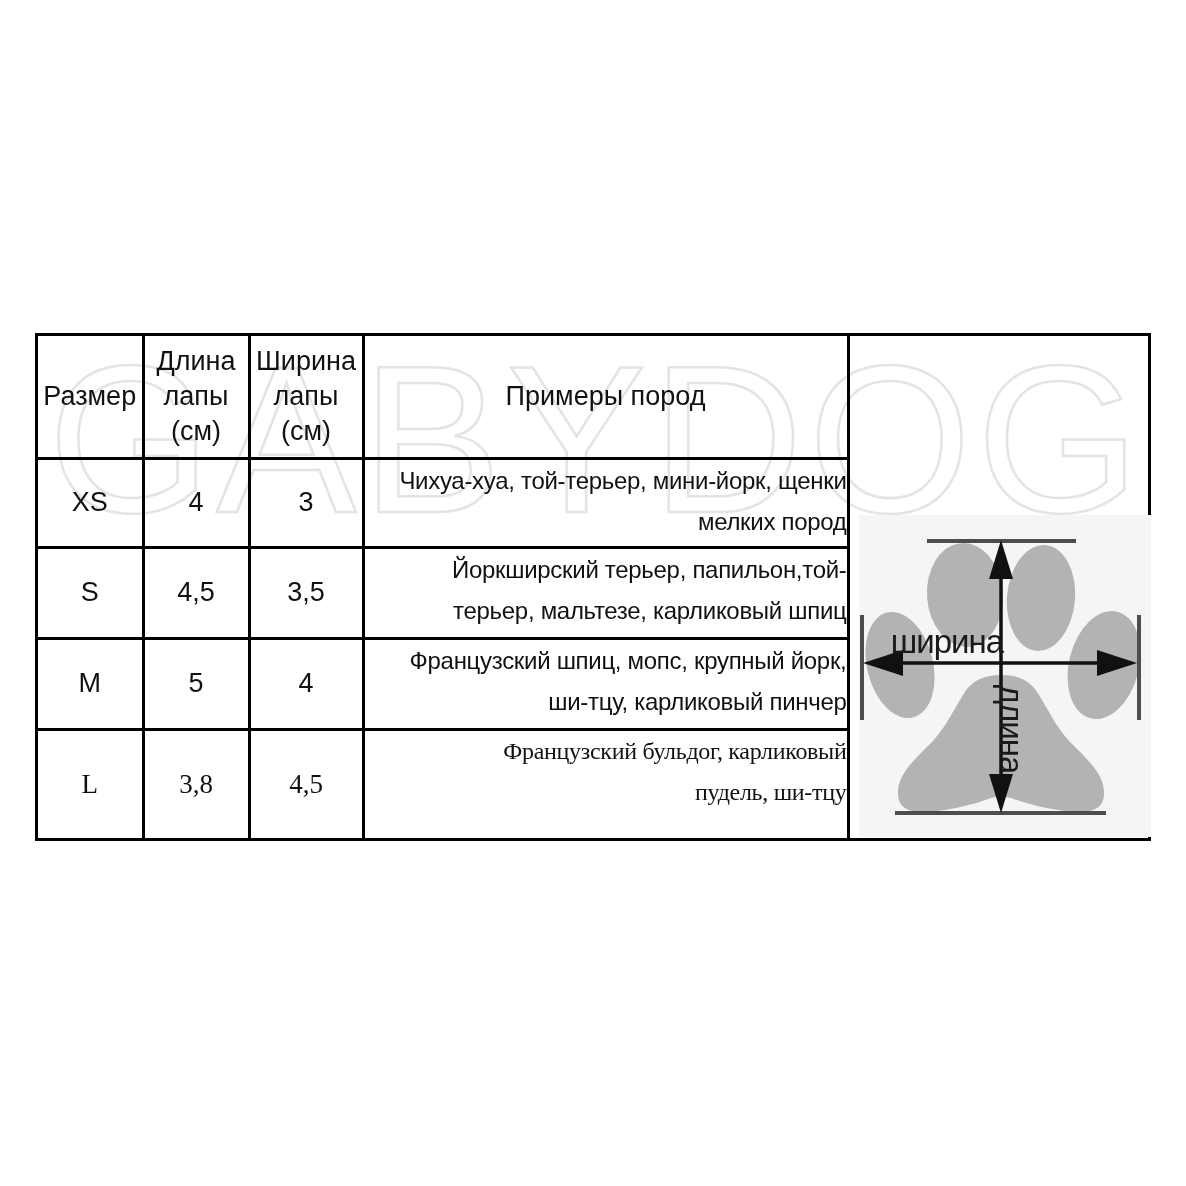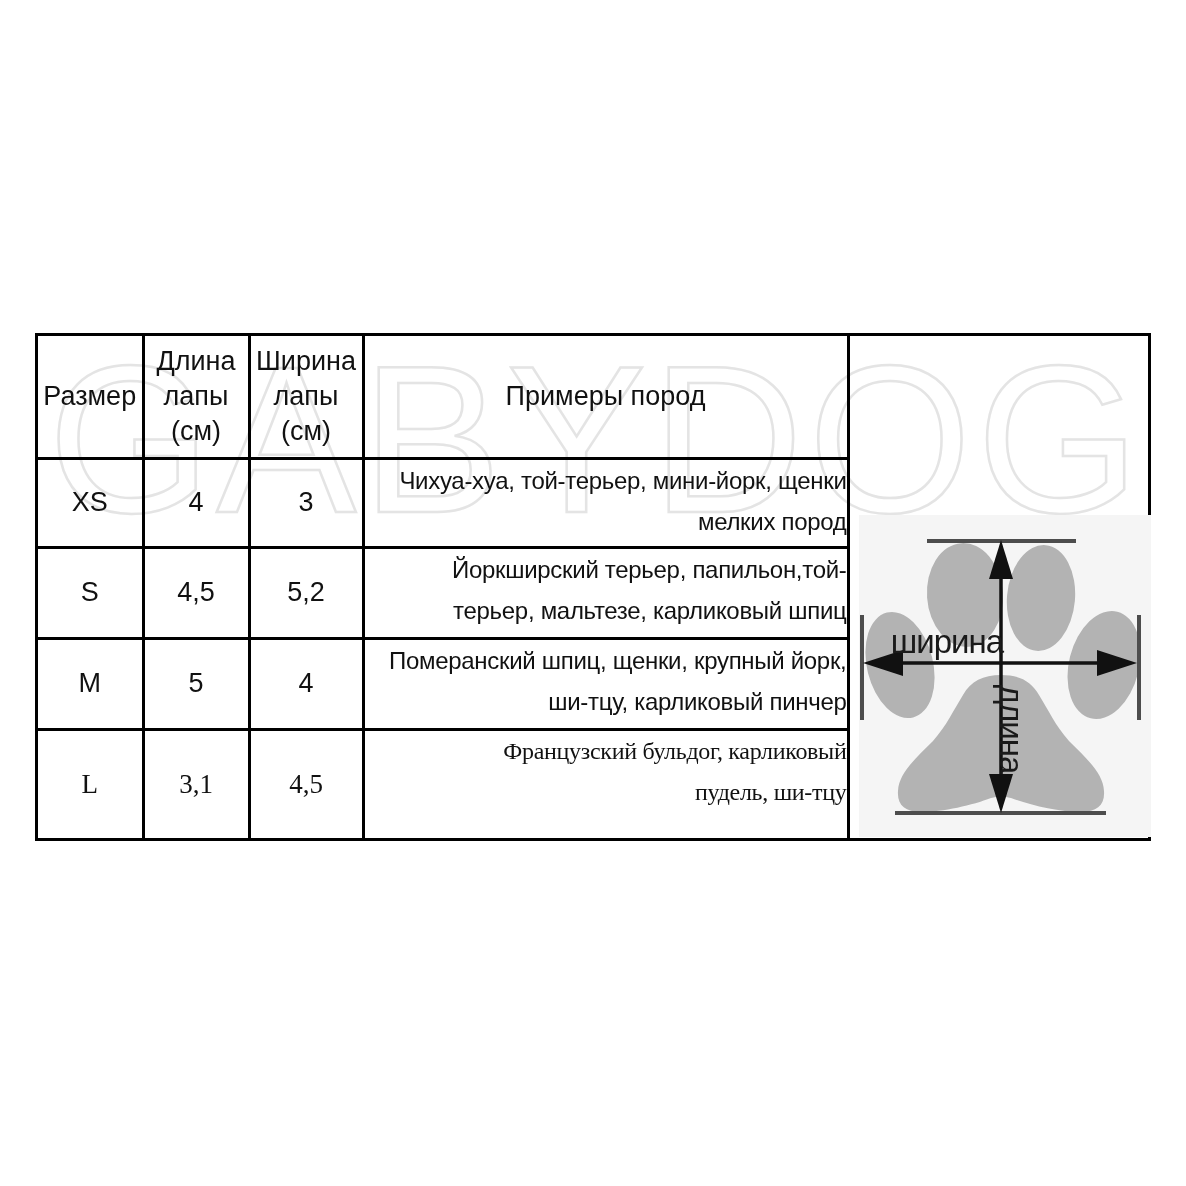--- a/index.html
+++ b/index.html
@@ -82,34 +82,34 @@
     <tr style="height:89px">
       <td class="c-center">XS</td>
       <td class="c-center">4</td>
       <td class="c-center">3</td>
       <td class="c-breeds">Чихуа-хуа, той-терьер, мини-йорк, щенки
 мелких пород</td>
     </tr>
     <tr style="height:91px">
       <td class="c-center">S</td>
       <td class="c-center">4,5</td>
-      <td class="c-center">5,2</td>
+      <td class="c-center">3,5</td>
       <td class="c-breeds">Йоркширский терьер, папильон,той-
 терьер, мальтезе, карликовый шпиц</td>
     </tr>
     <tr style="height:91px">
       <td class="c-center">M</td>
       <td class="c-center">5</td>
       <td class="c-center">4</td>
-      <td class="c-breeds">Померанский шпиц, щенки, крупный йорк,
+      <td class="c-breeds">Французский шпиц, мопс, крупный йорк,
 ши-тцу, карликовый пинчер</td>
     </tr>
     <tr>
       <td class="c-center">L</td>
-      <td class="c-center">3,1</td>
+      <td class="c-center">3,8</td>
       <td class="c-center">4,5</td>
       <td class="c-breeds">Французский бульдог, карликовый
 пудель, ши-тцу</td>
     </tr>
   </tbody>
     </table>
 
   <div class="diagram-cell">
     <div class="paw-figure">
       <svg viewBox="0 0 292 322" xmlns="http://www.w3.org/2000/svg">

